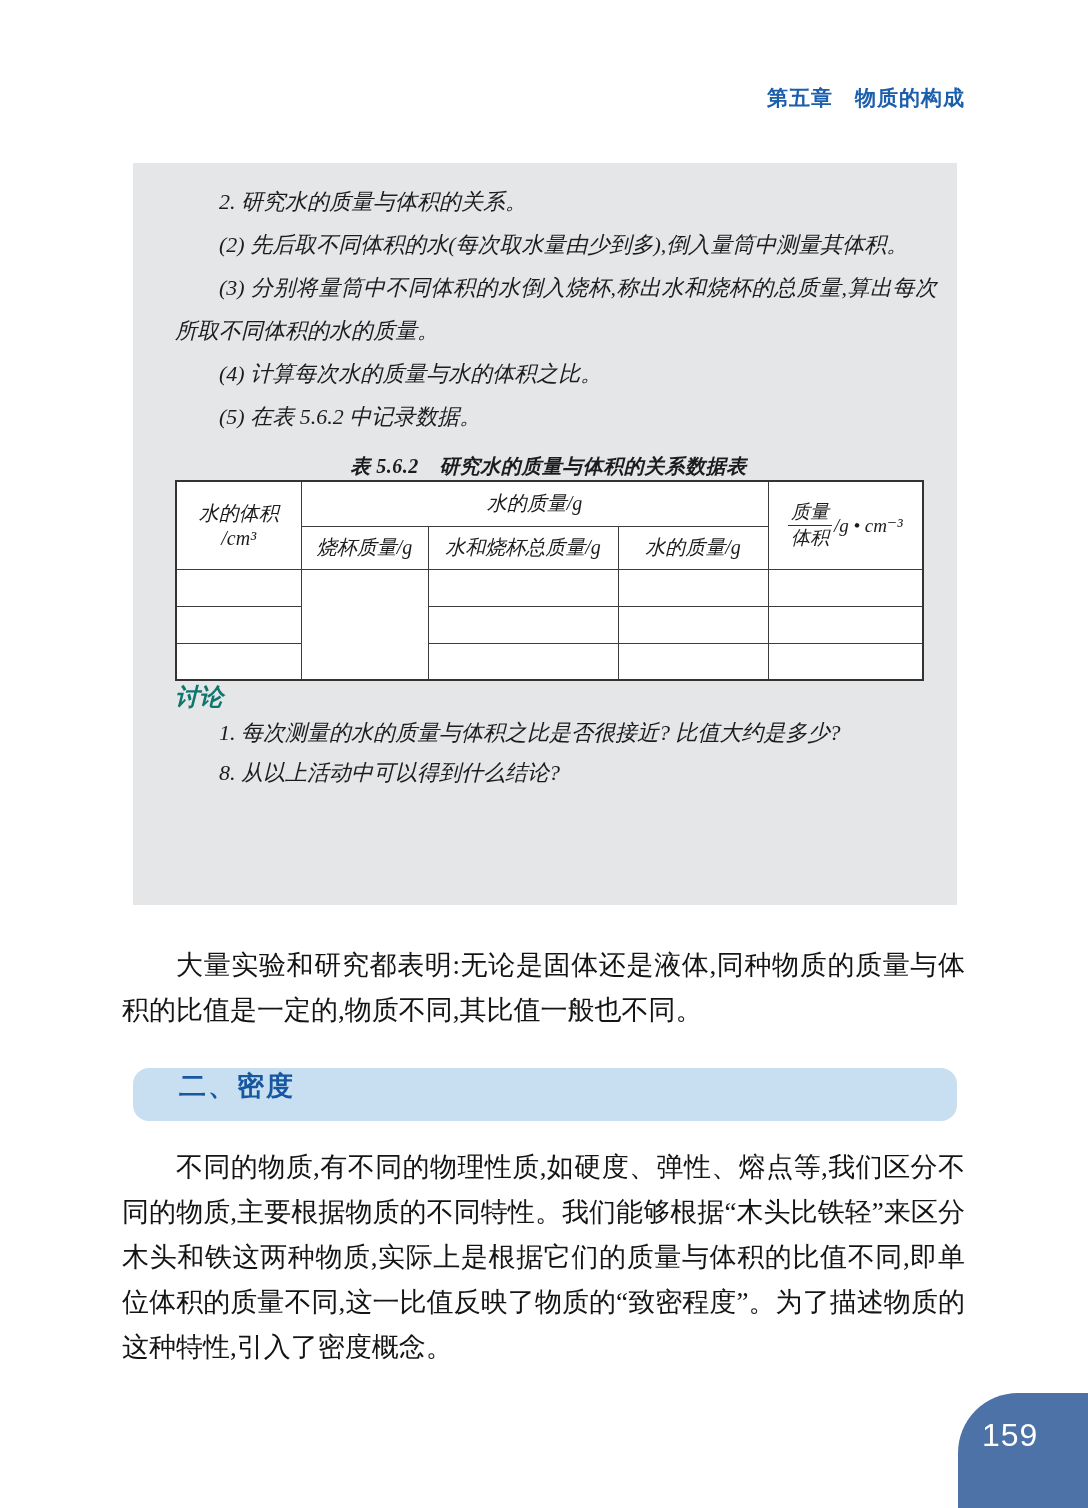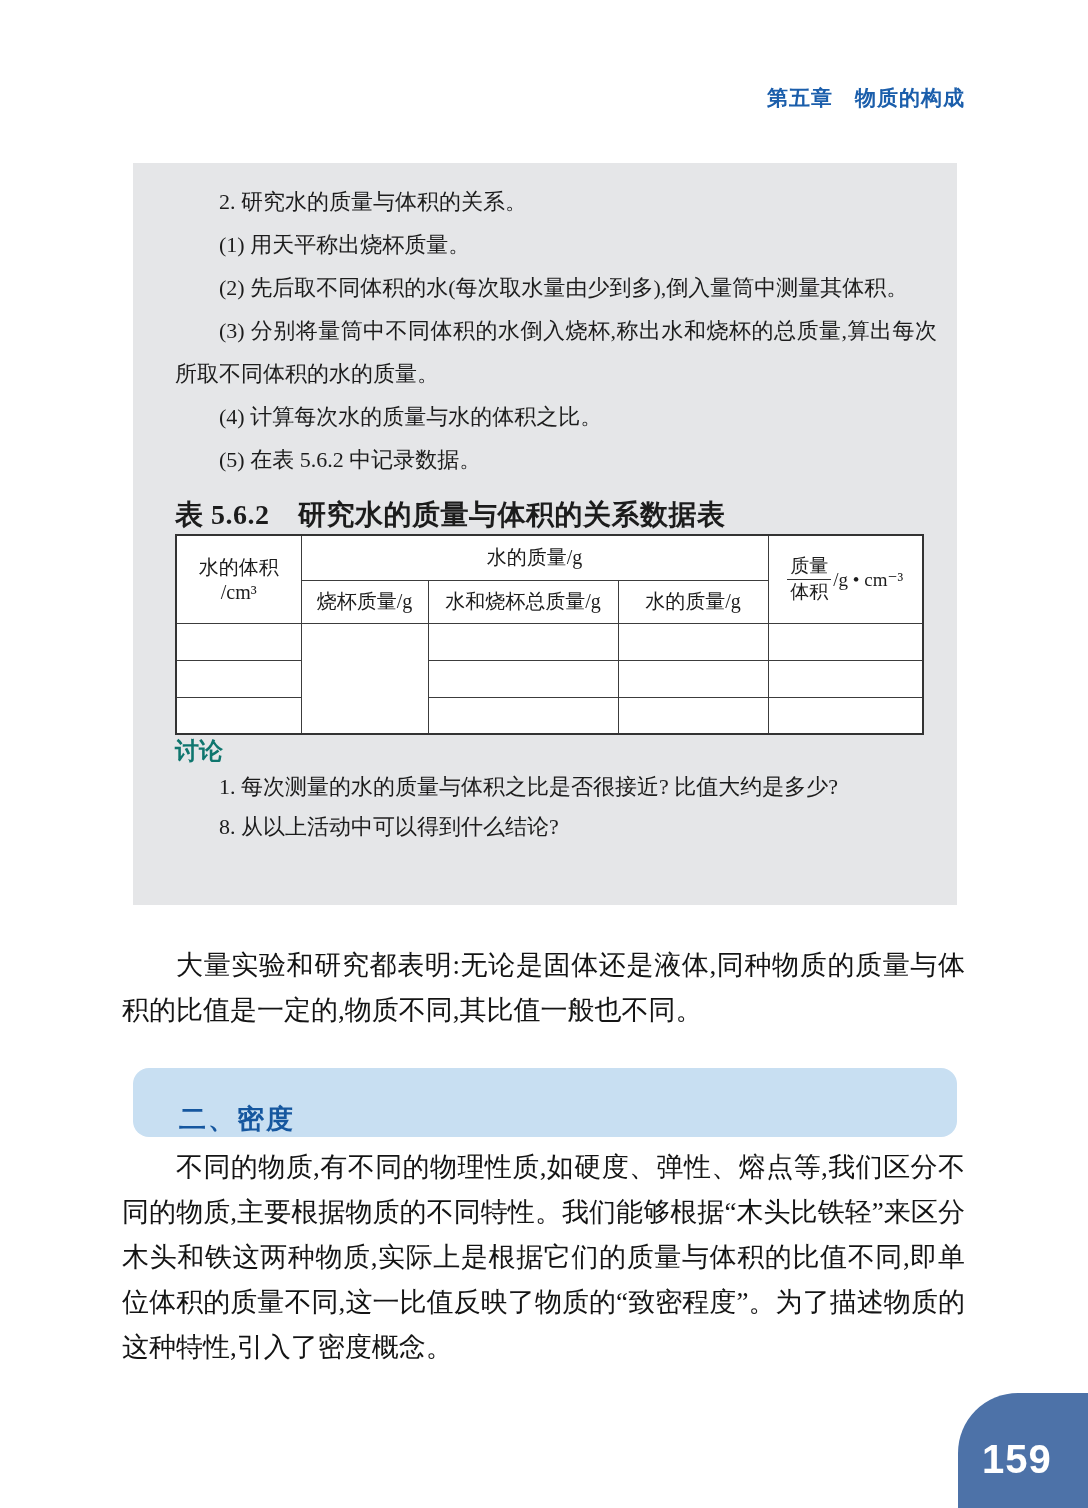--- a/index.html
+++ b/index.html
@@ -33,34 +33,35 @@
   
   .activity-box {
     position: absolute;
     left: 133px;
     top: 163px;
     width: 824px;
     height: 742px;
     background: #e5e6e8;
     padding: 17px 20px 0 42px;
     overflow: hidden;
+    font-style: italic;
   }
   .activity-box p.step {
     font-size: 22px;
     line-height: 43px;
     text-indent: 2em;
     text-align: justify;
     color: #1c1c1c;
   }
 
   .table-caption {
     margin-top: 15px;
     width: 747px;
-    text-align: left;
-    font-size: 28px;
+    text-align: center;
+    font-size: 20px;
     font-weight: 600;
     color: #1c1c1c;
     letter-spacing: 0.5px;
   }
 
   table.data-table {
     border-collapse: collapse;
     width: 747px;
     table-layout: fixed;
     background: #ffffff;
@@ -125,25 +126,25 @@
   .para-1 { top: 943px; }
   .para-2 { top: 1145px; }
   .para-3 { top: 1322px; }
 
   
   .section-banner {
     position: absolute;
     left: 133px;
     top: 1068px;
     width: 824px;
-    height: 69px;
+    height: 53px;
     background: #c8dff2;
     border-radius: 16px;
     display: flex;
-    align-items: flex-end;
+    align-items: flex-start;
   }
   .section-banner .banner-text {
     padding-left: 46px;
     font-family: "Liberation Sans", "DejaVu Sans", sans-serif;
     font-weight: bold;
     font-size: 27px;
     color: #16579f;
     letter-spacing: 2px;
   }
 
@@ -155,37 +156,35 @@
     width: 130px;
     height: 115px;
     background: #4d72a8;
     border-top-left-radius: 60px;
   }
   .page-badge .page-num {
     position: absolute;
     left: 24px;
     top: 24px;
     font-family: "Liberation Sans", "DejaVu Sans", sans-serif;
-    font-weight: bold;
-    font-size: 40px;
+    font-weight: normal;
+    font-size: 32px;
     letter-spacing: 1px;
     color: #ffffff;
-    margin-top: 20px;
   }
 </style>
 </head>
 <body>
 
 <div class="page">
 
   <div class="chapter-head">第五章　物质的构成</div>
 
   <div class="activity-box">
     <p class="step">2. 研究水的质量与体积的关系。</p>
-    <p class="step">(1) 用天平称出烧杯质量。</p>
     <p class="step">(2) 先后取不同体积的水(每次取水量由少到多),倒入量筒中测量其体积。</p>
     <p class="step">(3) 分别将量筒中不同体积的水倒入烧杯,称出水和烧杯的总质量,算出每次所取不同体积的水的质量。</p>
     <p class="step">(4) 计算每次水的质量与水的体积之比。</p>
     <p class="step">(5) 在表 5.6.2 中记录数据。</p>
 
     <div class="table-caption">表 5.6.2　研究水的质量与体积的关系数据表</div>
 
     <table class="data-table">
       <colgroup>
         <col style="width:125px">

